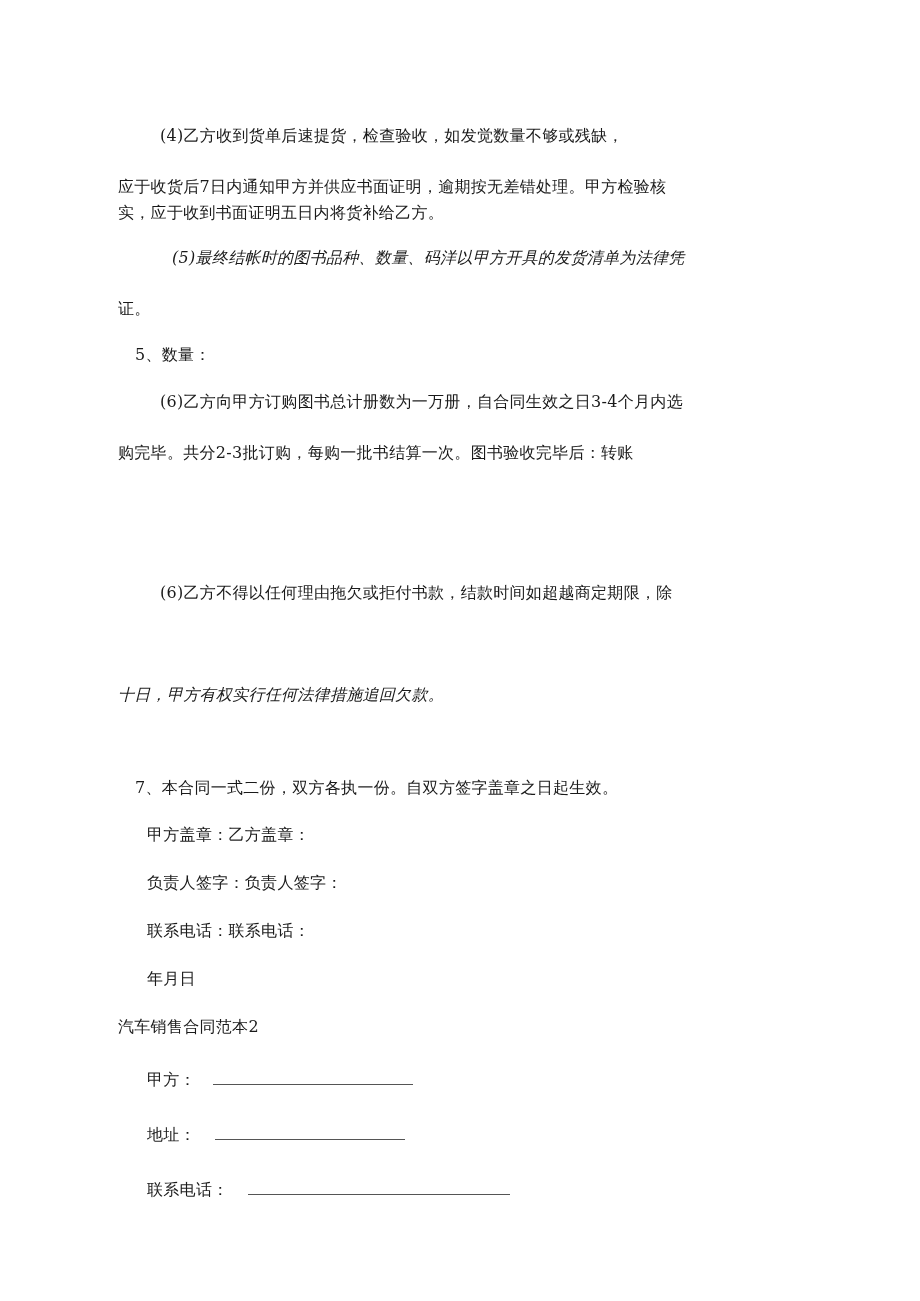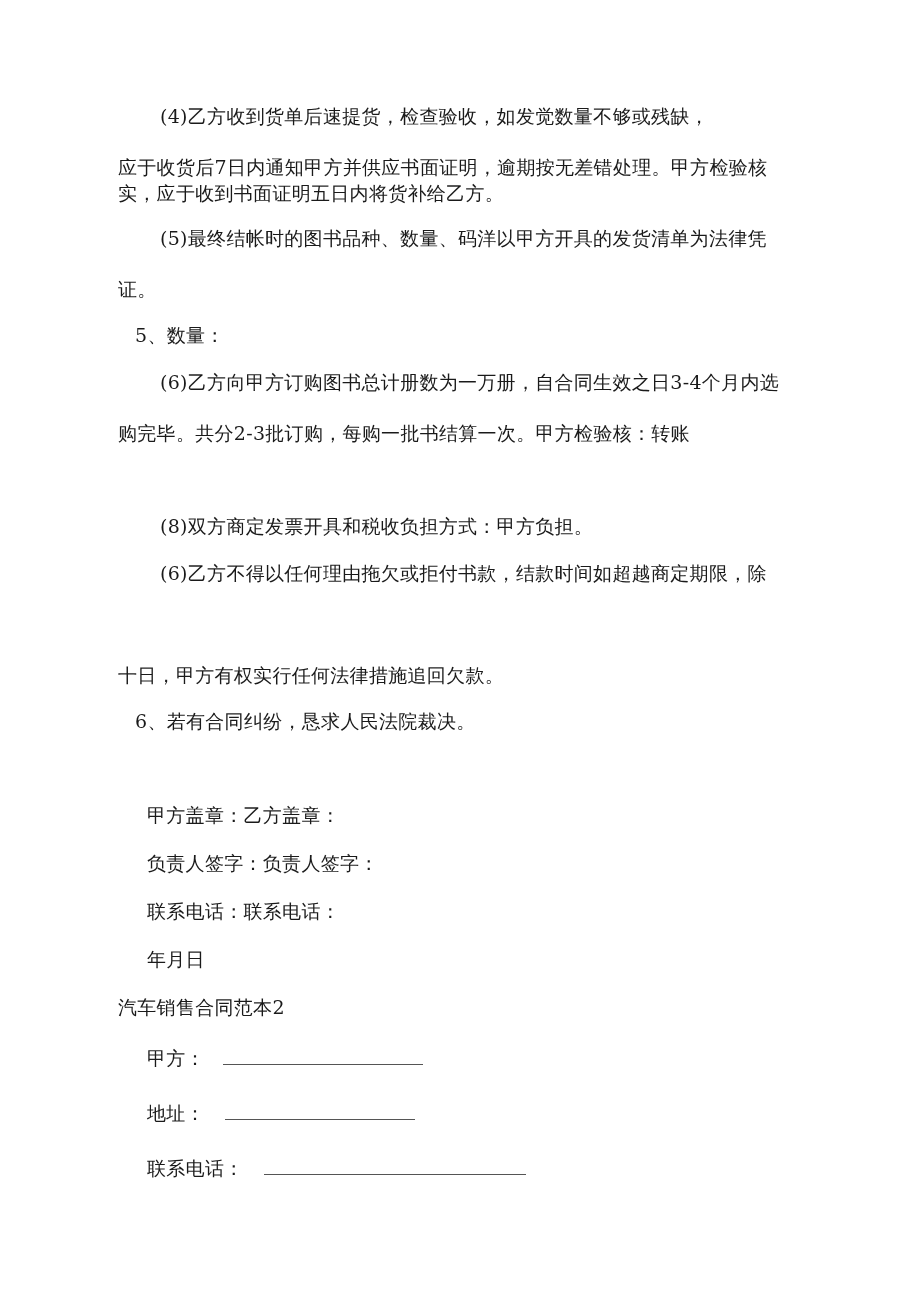--- a/index.html
+++ b/index.html
@@ -17,54 +17,54 @@
     }
     .page {
       position: absolute;
       left: 0; top: 0;
       width: 920px;
       height: 1301px;
       background: #fff;
     }
     .line {
       position: absolute;
-      font-size: 19px;
+      font-size: 16px;
       line-height: 24px;
       white-space: nowrap;
       letter-spacing: 0.3px;
+      margin-top: 20px;
     }
     .blank {
       display: inline-block;
       border-bottom: 1px solid #555;
       height: 18px;
       vertical-align: baseline;
     }
   </style>
 </head>
 <body>
 
 <div class="page">
   <div class="line" style="left:160px; top:104px;">(4)乙方收到货单后速提货，检查验收，如发觉数量不够或残缺，</div>
   <div class="line" style="left:118px; top:155px;">应于收货后7日内通知甲方并供应书面证明，逾期按无差错处理。甲方检验核</div>
   <div class="line" style="left:118px; top:181px;">实，应于收到书面证明五日内将货补给乙方。</div>
 
-  <div class="line" style="left:160px; top:226px;">(5)最终结帐时的图书品种、数量、码洋以甲方开具的发货清单为法律凭</div>
+  <div class="line" style="left:172px; top:226px;font-style:italic;">(5)最终结帐时的图书品种、数量、码洋以甲方开具的发货清单为法律凭</div>
   <div class="line" style="left:118px; top:277px;">证。</div>
 
   <div class="line" style="left:135px; top:323px;">5、数量：</div>
 
   <div class="line" style="left:160px; top:370px;">(6)乙方向甲方订购图书总计册数为一万册，自合同生效之日3-4个月内选</div>
-  <div class="line" style="left:118px; top:421px;">购完毕。共分2-3批订购，每购一批书结算一次。甲方检验核：转账</div>
+  <div class="line" style="left:118px; top:421px;">购完毕。共分2-3批订购，每购一批书结算一次。图书验收完毕后：转账</div>
 
-  <div class="line" style="left:160px; top:514px;">(8)双方商定发票开具和税收负担方式：甲方负担。</div>
 
   <div class="line" style="left:160px; top:561px;">(6)乙方不得以任何理由拖欠或拒付书款，结款时间如超越商定期限，除</div>
-  <div class="line" style="left:118px; top:663px;">十日，甲方有权实行任何法律措施追回欠款。</div>
+  <div class="line" style="left:118px; top:663px;font-style:italic;">十日，甲方有权实行任何法律措施追回欠款。</div>
 
-  <div class="line" style="left:135px; top:709px;">6、若有合同纠纷，恳求人民法院裁决。</div>
+  <div class="line" style="left:135px; top:756px;">7、本合同一式二份，双方各执一份。自双方签字盖章之日起生效。</div>
 
   <div class="line" style="left:147px; top:803px;">甲方盖章：乙方盖章：</div>
   <div class="line" style="left:147px; top:851px;">负责人签字：负责人签字：</div>
   <div class="line" style="left:147px; top:899px;">联系电话：联系电话：</div>
   <div class="line" style="left:147px; top:947px;">年月日</div>
 
   <div class="line" style="left:118px; top:995px;">汽车销售合同范本2</div>
 
   <div class="line" style="left:147px; top:1046px;">
     <span>甲方：</span>

